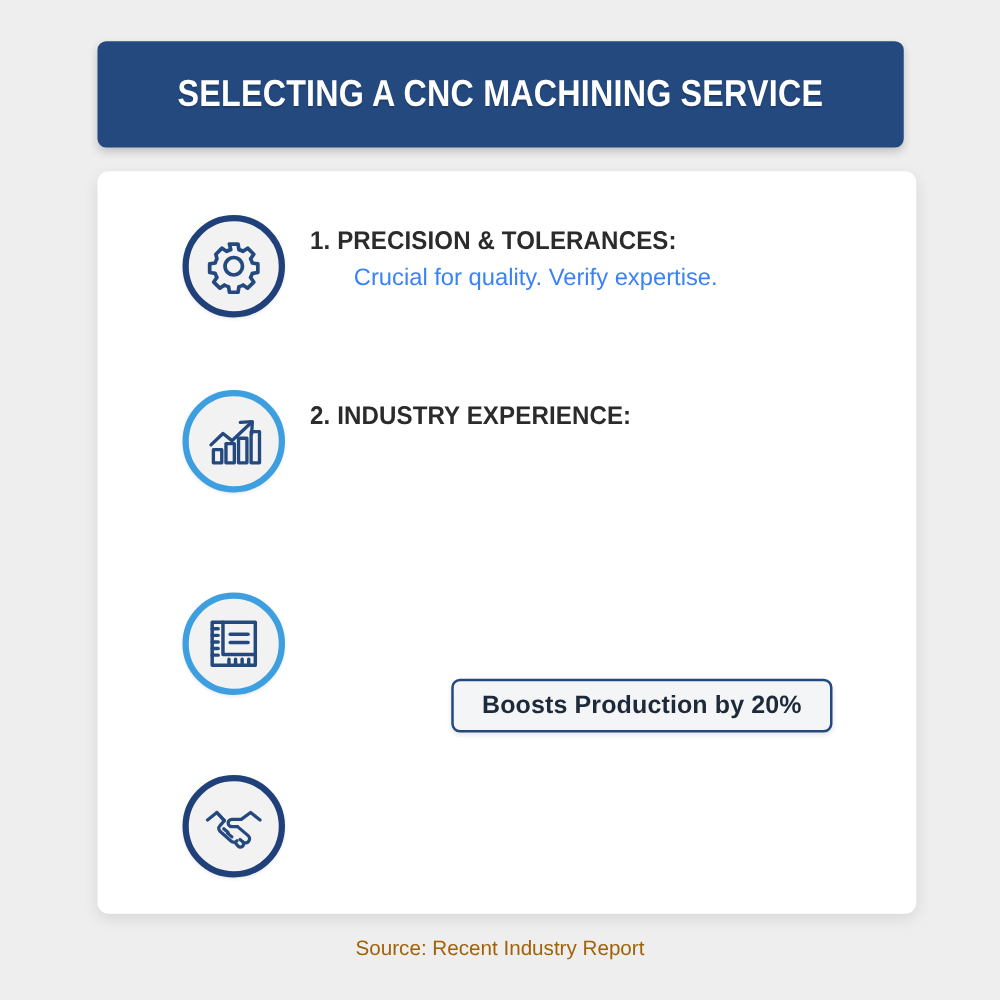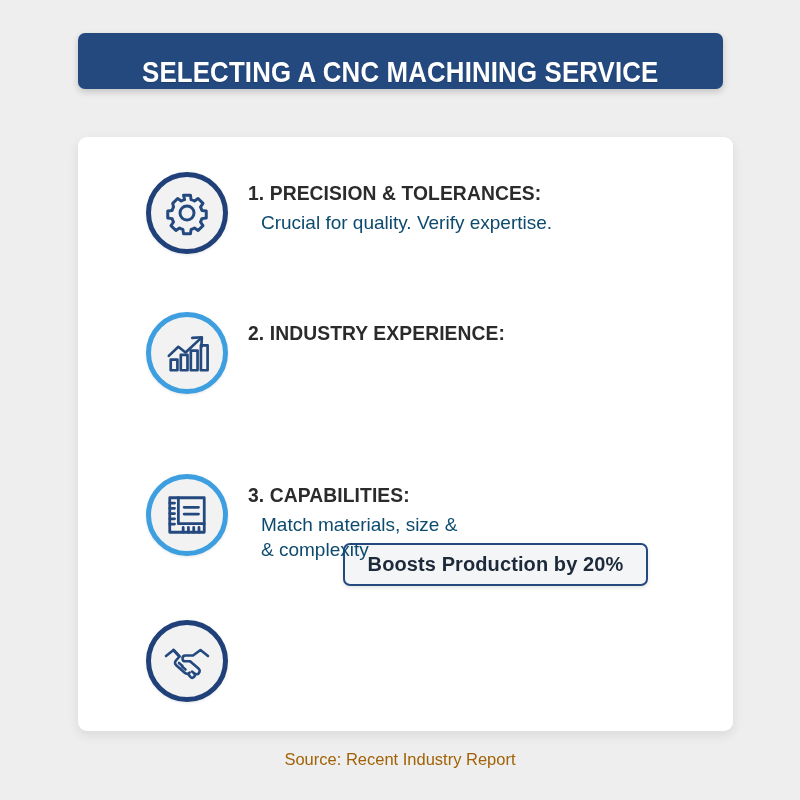--- a/index.html
+++ b/index.html
@@ -20,26 +20,26 @@
     background: #eeeeee;
     overflow: hidden;
   }
 
   
   .header-bar {
     position: absolute;
     left: 78px;
     top: 33px;
     width: 645px;
-    height: 56px;
+    height: 85px;
     background: #24497f;
     border-radius: 7px;
     box-shadow: 0 3px 7px rgba(0,0,0,0.18);
     display: flex;
-    align-items: flex-end;
+    align-items: center;
     justify-content: center;
   }
 
   .header-title {
     color: #ffffff;
     font-size: 30px;
     font-weight: bold;
     letter-spacing: 0.2px;
     text-align: center;
     transform: scaleX(0.86);
@@ -98,32 +98,32 @@
     font-weight: bold;
     color: #2b2b2b;
     letter-spacing: 0.1px;
     transform: scaleX(0.94);
     transform-origin: left center;
     white-space: nowrap;
     line-height: 1.18;
   }
 
   .item-body {
-    margin-left: 13px;
+    margin-left: 35px;
     margin-top: 5px;
     font-size: 19px;
-    color: #0c4a6e;
+    color: #3b82f6;
     line-height: 1.32;
     white-space: nowrap;
   }
 
   
   .badge {
     position: absolute;
-    left: 265px;
+    left: 283px;
     top: 406px;
     width: 305px;
     height: 43px;
     background: #f4f5f7;
     border: 2px solid #24497f;
     border-radius: 7px;
     display: flex;
     align-items: center;
     justify-content: center;
     box-shadow: 0 2px 4px rgba(0,0,0,0.10);
@@ -195,25 +195,20 @@
     <div class="item item-3">
       <div class="icon-ring ring-light">
         <svg width="46" height="46" viewBox="0 0 48 48" fill="none" stroke="#24497f" stroke-width="2.9" stroke-linejoin="round" stroke-linecap="round">
           <path d="M6 6 L15 6 L15 33 L42 33 L42 42 L6 42 Z"></path>
           <path d="M15 6 L42 6 L42 33"></path>
           <path d="M6 11.5 h5 M6 17 h5 M6 22.5 h5 M6 28 h5 M6 33.5 h5"></path>
           <path d="M20 42 v-5 M25.5 42 v-5 M31 42 v-5 M36.5 42 v-5"></path>
           <path d="M21 16 h15 M21 23 h15"></path>
         </svg>
       </div>
-      <div class="item-text">
-        <div class="item-heading">3. CAPABILITIES:</div>
-        <div class="item-body">Match materials, size &amp;</div>
-        <div class="item-body" style="margin-top:0;">&amp; complexity</div>
-      </div>
     </div>
 
     <div class="item item-4">
       <div class="icon-ring ring-navy">
         <svg width="48" height="48" viewBox="0 0 48 48" fill="none" stroke="#24497f" stroke-width="2.6" stroke-linejoin="round" stroke-linecap="round">
           <path d="M3 19 L10.5 13 L16.5 19.5 L13 23.5 C11.5 25 11.8 27 13.2 28.2 L22 36 C23.4 37.2 25.4 37 26.6 35.6"></path>
           <path d="M45 19 L37.5 13 L30 18.5 L22.5 18.5 C20.8 18.5 19.5 19.8 19.5 21.4 C19.5 23 20.8 24.3 22.5 24.3 L27 24.3"></path>
           <path d="M27 24.3 L35.5 31.5 C36.9 32.7 37.1 34.7 35.9 36.1 C34.7 37.5 32.7 37.7 31.3 36.5 L29 34.6"></path>
           <path d="M31.3 36.5 C32.2 37.6 32 39.2 30.9 40.1 C29.8 41 28.2 40.8 27.3 39.7 L25.5 37.6"></path>
           <path d="M10.5 13 L16.5 19.5"></path>

